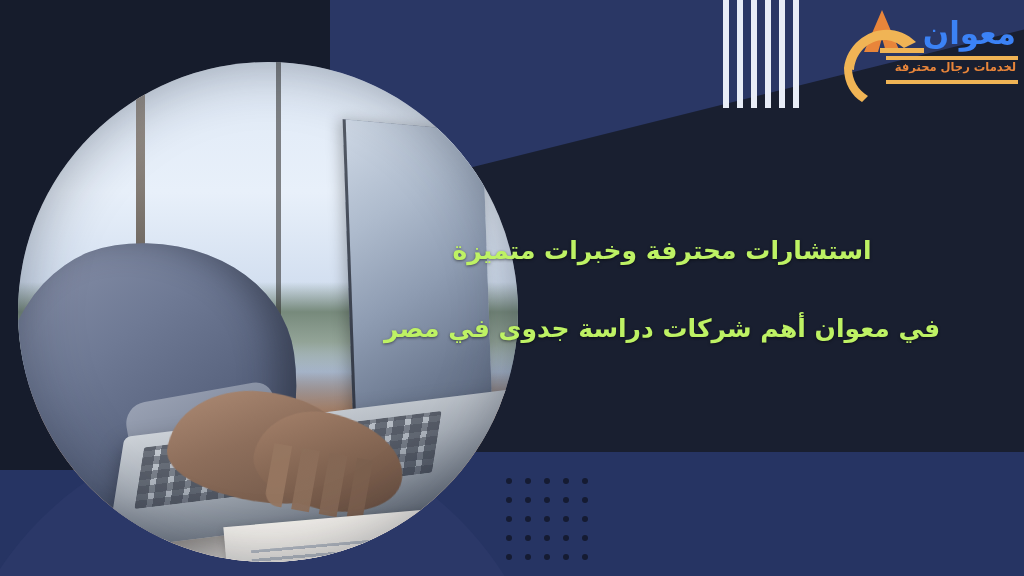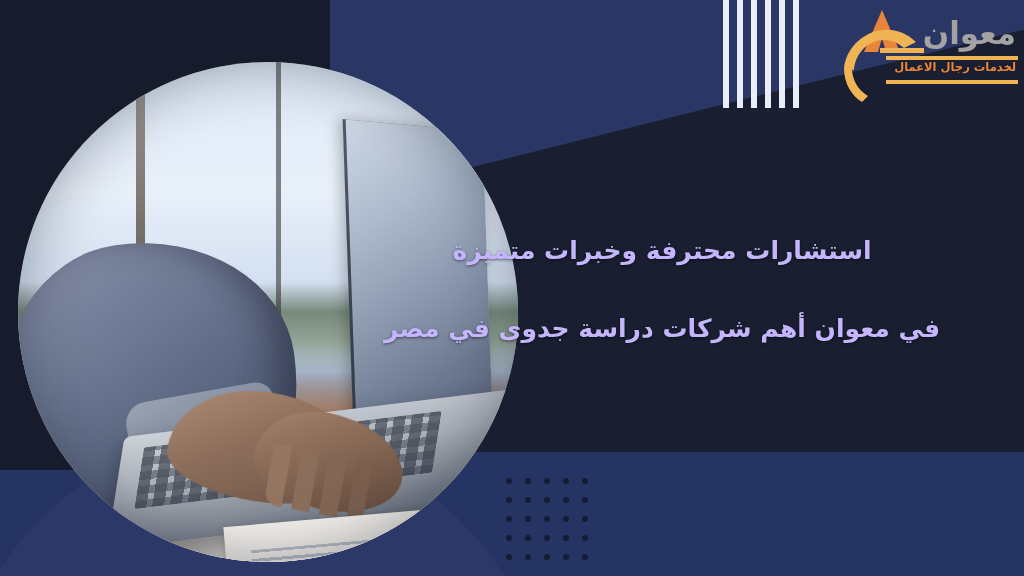--- a/index.html
+++ b/index.html
@@ -210,21 +210,21 @@
     position:absolute;
     left:838px; top:4px;
     width:182px; height:100px;
   }
   .logo svg { display:block; }
   .logo-word {
     position:absolute;
     right:4px; top:14px;
     font-size:31px;
     font-weight:bold;
-    color:#a3a3a3;
+    color:#3b82f6;
     letter-spacing:0;
     direction:rtl;
     line-height:1;
   }
   .logo-tag {
     position:absolute;
     right:4px; top:58px;
     font-size:11.5px;
     font-weight:bold;
     color:#e8853a;
@@ -247,21 +247,21 @@
 
   
   .headline {
     position:absolute;
     right:52px; top:238px;
     width:620px;
     direction:rtl;
     text-align:center;
   }
   .headline-line {
-    color:#c4b5fd;
+    color:#bef264;
     font-size:25px;
     font-weight:bold;
     line-height:1.05;
     white-space:nowrap;
     text-shadow:0 1px 3px rgba(0,0,0,.5);
   }
   .headline-line + .headline-line { margin-top:52px; }
 
   
   .dot-grid {
@@ -318,21 +318,21 @@
 
   <div class="logo">
     <svg width="182" height="100" viewBox="0 0 182 100">
       <path d="M40 48 L26 48 L44 6 L62 48 L48 48 L44 34 Z" fill="#e8853a"></path>
       <path d="M6 64 C10 30, 52 12, 78 38 L66 44 C46 26, 18 40, 16 66 Z" fill="#f0b455"></path>
       <path d="M6 64 C6 80, 14 92, 24 98 L30 92 C20 86, 14 76, 14 64 Z" fill="#f0b455"></path>
       <rect x="42" y="44" width="44" height="5" fill="#f0b455"></rect>
     </svg>
     <div class="logo-word">معوان</div>
     <div class="logo-rule-top"></div>
-    <div class="logo-tag">لخدمات رجال الاعمال</div>
+    <div class="logo-tag">لخدمات رجال محترفة</div>
     <div class="logo-rule-bottom"></div>
   </div>
 
   <div class="headline">
     <div class="headline-line">استشارات محترفة وخبرات متميزة</div>
     <div class="headline-line">في معوان أهم شركات دراسة جدوى في مصر</div>
   </div>
 
   <div class="dot-grid">
     <span class="dot"></span>

